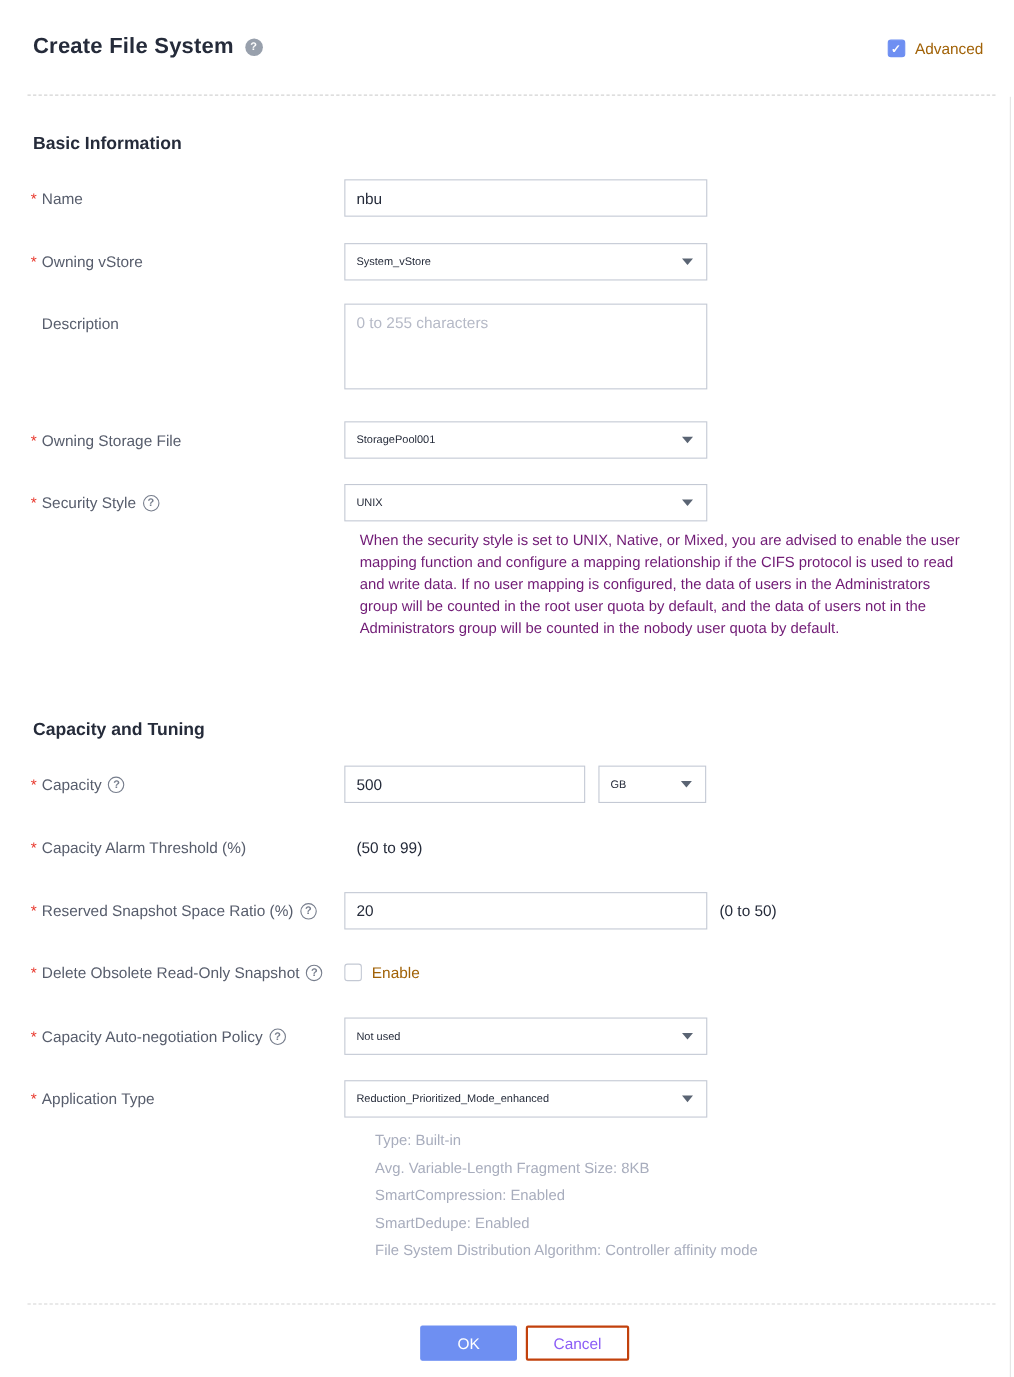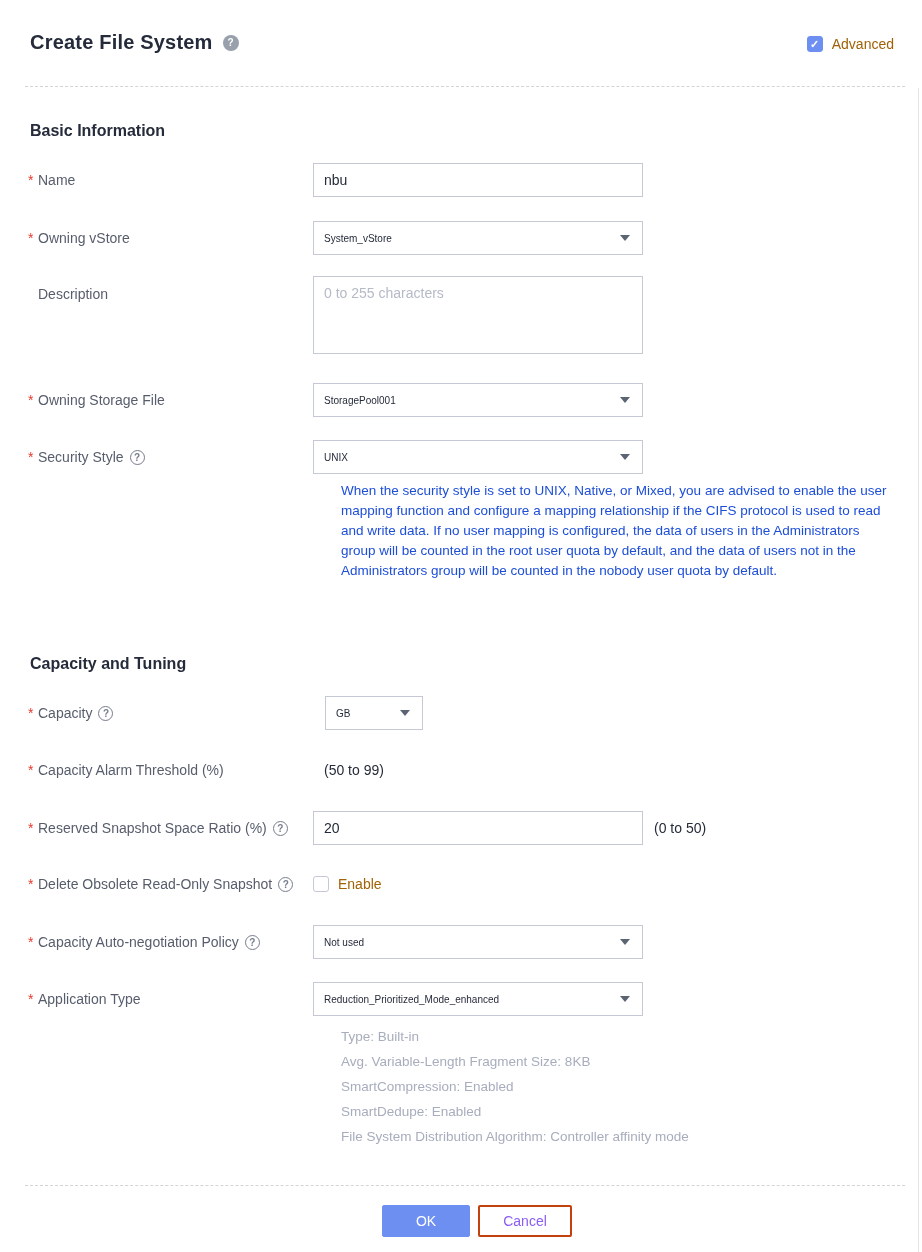--- a/index.html
+++ b/index.html
@@ -58,22 +58,22 @@
   .r-desc .label{padding-top:10px;}
   .r-pool{top:383px;height:34px;}
   .r-security{top:440px;height:34px;}
   .r-capacity{top:696px;height:34px;}
   .r-alarm{top:753px;height:34px;}
   .r-reserved{top:811px;height:34px;}
   .r-delete{top:868px;height:32px;}
   .r-auto{top:925px;height:34px;}
   .r-apptype{top:982px;height:34px;}
 
-  .note{position:absolute;left:341px;top:481px;width:548px;font-size:13.5px;line-height:20px;
-    color:#1d4ed8;}
+  .note{position:absolute;left:327px;top:481px;width:548px;font-size:13.5px;line-height:20px;
+    color:#701a75;}
   .details{position:absolute;left:341px;top:1024px;width:560px;}
   .details div{height:25px;line-height:25px;font-size:13.5px;color:#a8adbd;}
 
   .footer{position:absolute;left:16px;top:1205px;width:922px;display:flex;justify-content:center;gap:8px;}
   .btn{height:32px;box-sizing:border-box;border-radius:2px;font-family:"Liberation Sans",sans-serif;
     font-size:14px;display:inline-flex;align-items:center;justify-content:center;cursor:pointer;}
   .btn-ok{width:88px;background:#6e8ff2;border:1px solid #6e8ff2;color:#fff;}
   .btn-cancel{width:94px;background:#fff;border:2px solid #c2410c;color:#8b5cf6;}
 </style>
 </head>
@@ -156,20 +156,21 @@
   <div class="section-title st-capacity">Capacity and Tuning</div>
 
   <div class="row r-capacity">
     <div class="label">
       <span class="req">*</span>
       <span>Capacity</span>
       <span class="help-o">
         <span>?</span>
       </span>
     </div>
+    <input class="tinput narrow" type="text" value="500" style="">
     <div class="sel unit">
       <span class="sel-value">GB</span>
       <span class="caret"></span>
     </div>
   </div>
 
   <div class="row r-alarm">
     <div class="label">
       <span class="req">*</span>
       <span>Capacity Alarm Threshold (%)</span>

